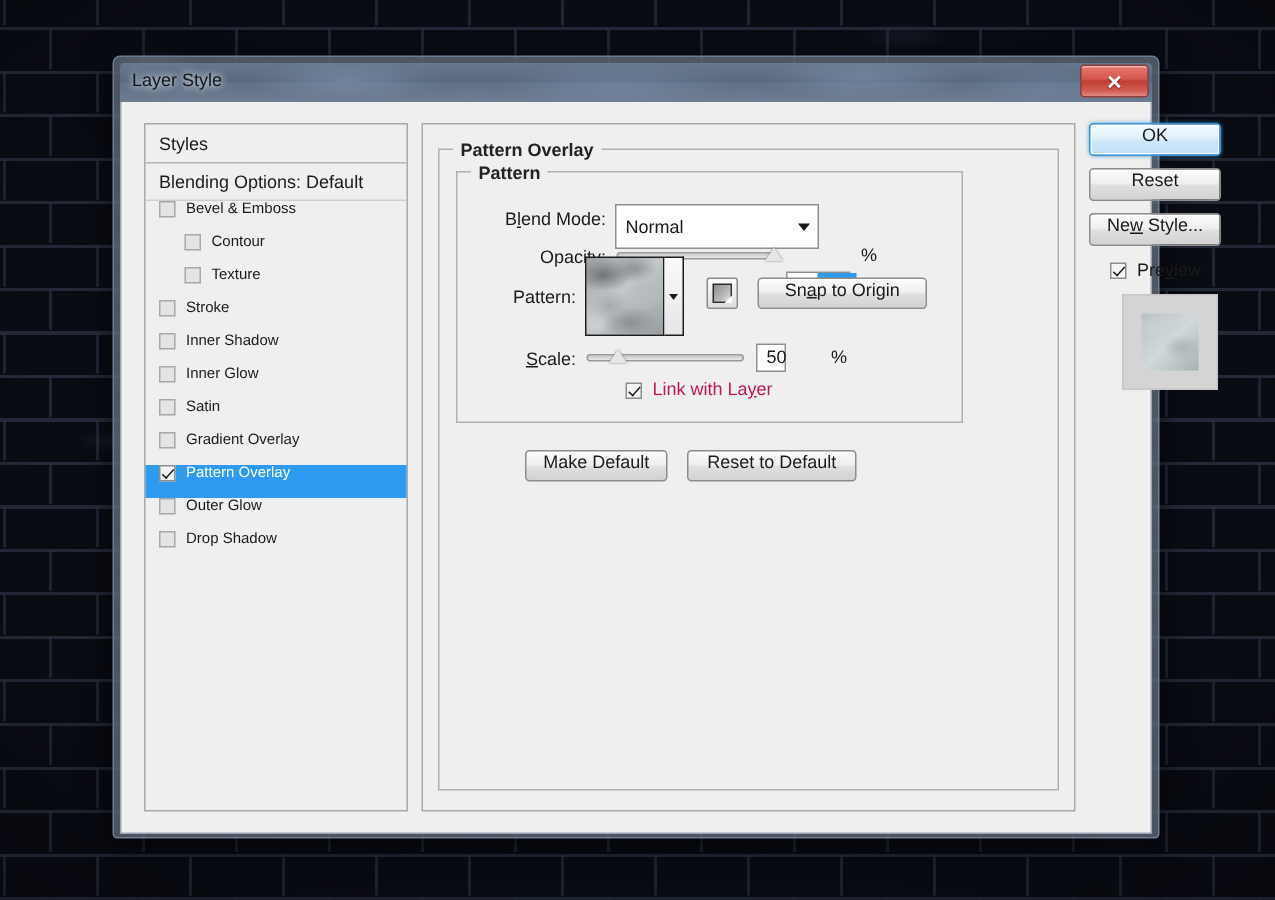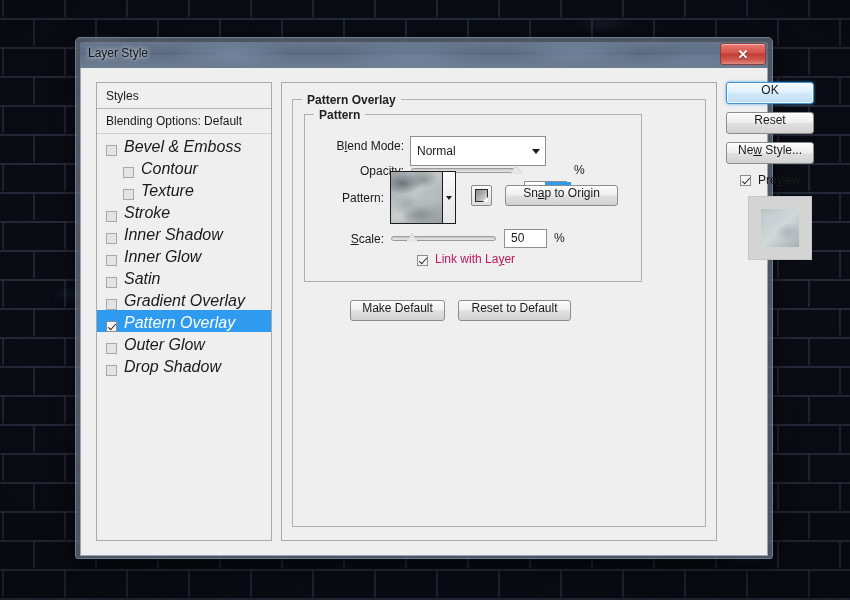--- a/index.html
+++ b/index.html
@@ -158,27 +158,26 @@
     padding-left: 9px;
     font-size: 12px;
     color: #1a1a1a;
     border-bottom: 1px solid #cfcfcf;
     box-sizing: border-box;
     cursor: default;
   }
   .eff-row {
     height: 22px;
     display: flex;
-    align-items: flex-end;
+    align-items: flex-start;
     padding-left: 9px;
-    font-size: 16px;
+    font-size: 10px;
     color: #1a1a1a;
     box-sizing: border-box;
     cursor: default;
-    font-style: italic;
   }
   .eff-row.indent { padding-left: 26px; }
   .eff-row.selected {
     background: #2e9bf0;
     color: #ffffff;
   }
   .ps-check {
     width: 11px; height: 11px;
     box-sizing: border-box;
     border: 1px solid #a8a8a8;
@@ -559,21 +558,21 @@
           </div>
           <div class="ps-btn" style="left:200px; top:70px; width:113px; height:21px;">
             <span><span>Sn</span><u class="mn">a</u><span>p to Origin</span></span>
           </div>
 
           <div class="field-label" style="left:-1px; top:117px; width:80px;">
             <span></span><u class="mn">S</u><span>cale:</span>
           </div>
           <div class="slider-track" style="left:86px; top:121px; width:105px;"></div>
           <div class="slider-thumb" id="scale-thumb" style="top: 118px; left: 101px;"></div>
-          <div class="num-field" style="left:199px; top:114px; width:43px; height:19px;">
+          <div class="num-field" style="left:199px; top:114px; width:20px; height:19px;">
             <span>50</span>
           </div>
           <div class="pct" style="left:249px; top:116px;">%</div>
 
           <div id="link-row">
             <span class="ps-check on"></span>
             <span><span>Link with La</span><u class="mn">y</u><span>er</span></span>
           </div>
         </div>
 

